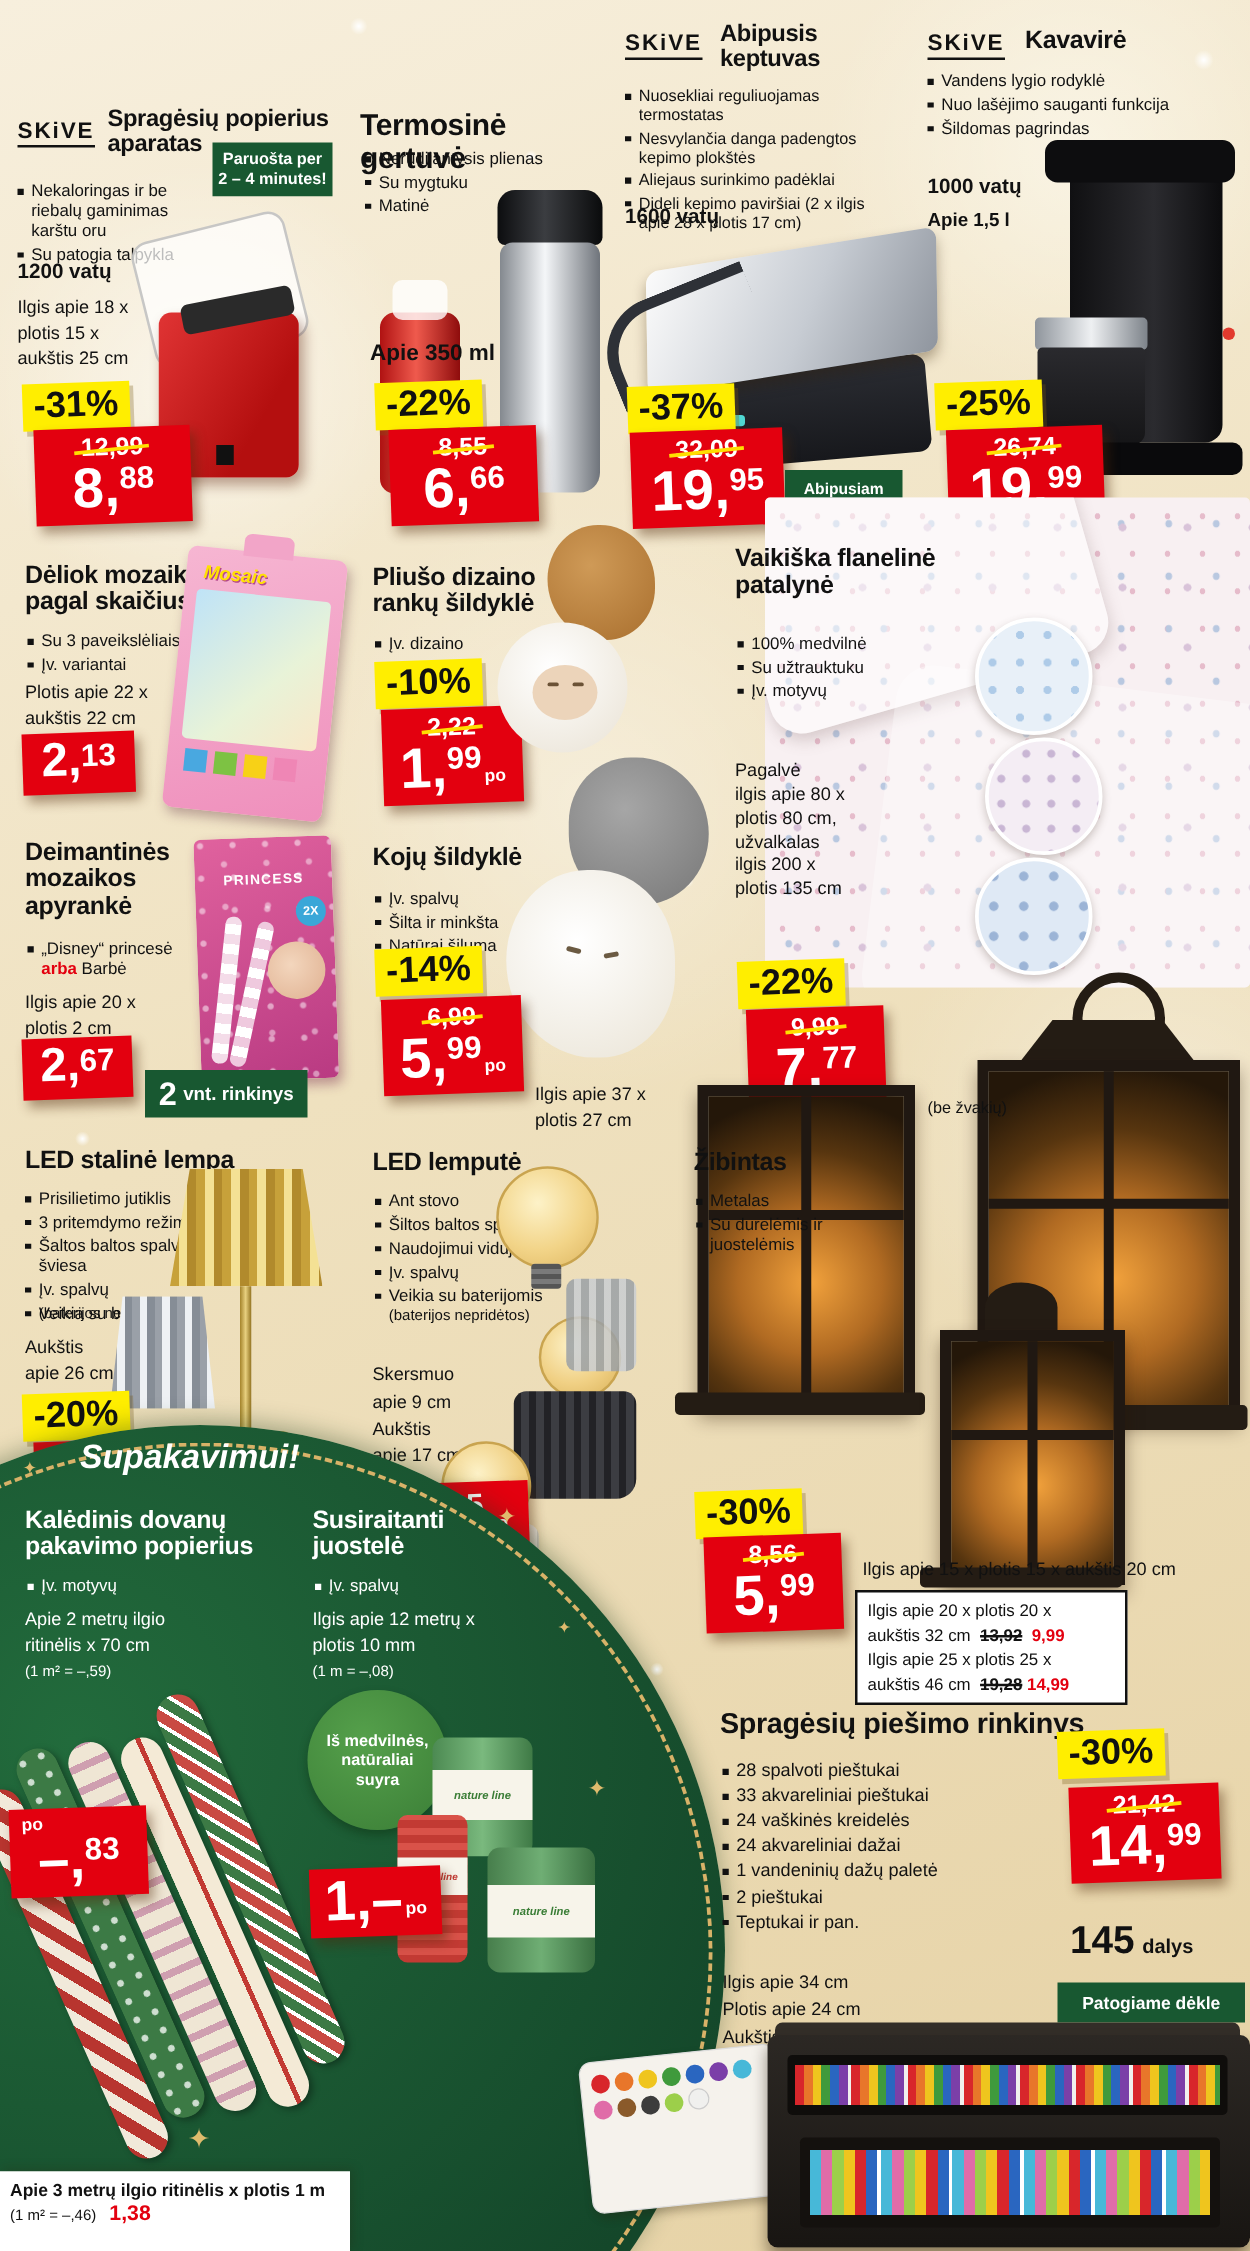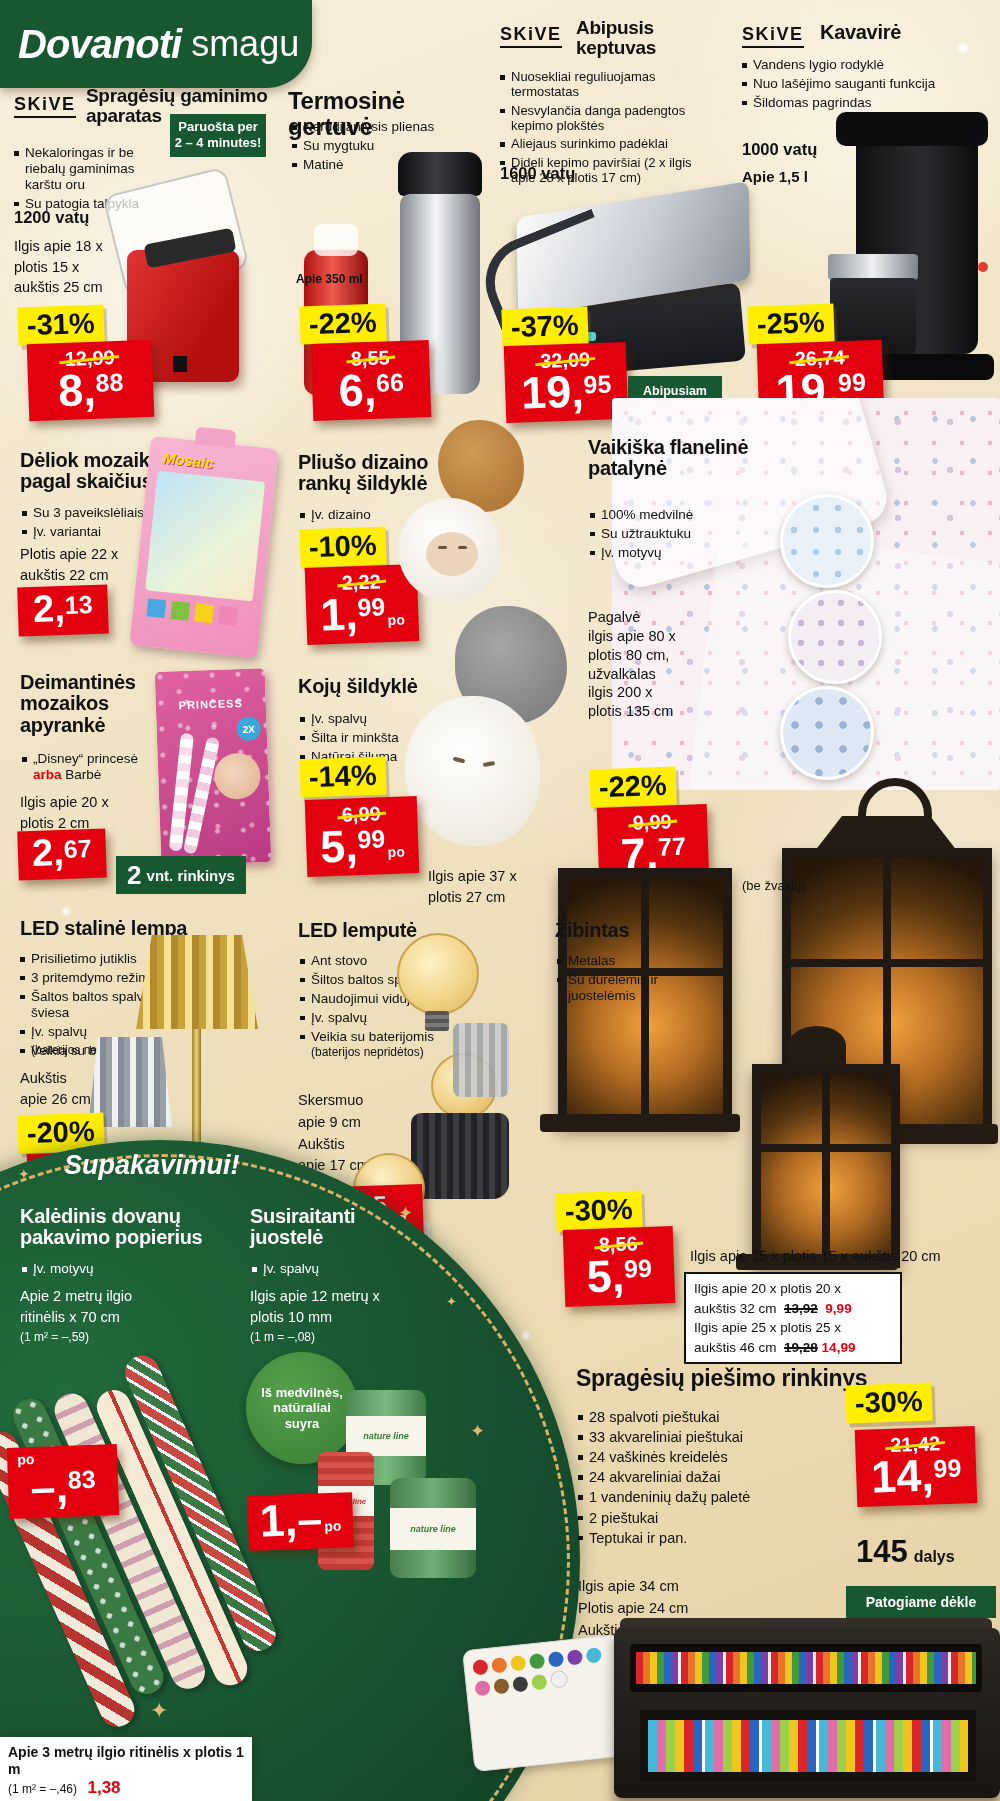--- a/index.html
+++ b/index.html
@@ -61,27 +61,23 @@
 
   <div class="sp" style="left:280px;top:14px;width:14px;height:14px"></div>
   <div class="sp" style="left:420px;top:120px;width:10px;height:10px"></div>
   <div class="sp" style="left:955px;top:40px;width:16px;height:16px"></div>
   <div class="sp" style="left:700px;top:330px;width:10px;height:10px"></div>
   <div class="sp" style="left:230px;top:560px;width:12px;height:12px"></div>
   <div class="sp" style="left:545px;top:700px;width:10px;height:10px"></div>
   <div class="sp" style="left:60px;top:905px;width:12px;height:12px"></div>
   <div class="sp" style="left:520px;top:1330px;width:11px;height:11px"></div>
 
-  <div class="abs hdr">
-    <span class="w1">Dovanoti</span>
-    <span class="w2">smagu</span>
-  </div>
 
   <span class="abs skive" style="left:14px;top:94px">SKiVE</span>
-  <div class="abs ttl" style="left:86px;top:86px;width:182px;font-size:19px">Spragėsių gaminimo aparatas</div>
+  <div class="abs ttl" style="left:86px;top:86px;width:182px;font-size:19px">Spragėsių popierius aparatas</div>
   <div class="gb" style="left:170px;top:114px;width:96px;padding:5px 4px;font-size:13px;line-height:1.25">
     <div>Paruošta per</div>
     <div>2 – 4 minutes!</div>
   </div>
   <ul class="abs bl" style="left:14px;top:142px;width:158px">
     <li>Nekaloringas ir be riebalų gaminimas karštu oru</li>
     <li>Su patogia talpykla</li>
   </ul>
   <div class="abs num" style="left:14px;top:208px">1200 vatų</div>
   <div class="abs dims" style="left:14px;top:236px;width:130px">
@@ -111,21 +107,21 @@
     <li>Nerūdijantysis plienas</li>
     <li>Su mygtuku</li>
     <li>Matinė</li>
   </ul>
   <div class="abs" style="left:290px;top:150px;width:205px;height:245px">
     <div class="abs" style="left:14px;top:100px;width:64px;height:145px;background:linear-gradient(90deg,#b01212,#ef5a4d 45%,#8e0c0c);border-radius:12px"></div>
     <div class="abs" style="left:24px;top:74px;width:44px;height:32px;background:rgba(255,255,255,.8);border-radius:8px"></div>
     <div class="abs" style="left:108px;top:2px;width:84px;height:44px;background:linear-gradient(90deg,#0c0d0f,#3b3d41 45%,#0a0b0c);border-radius:14px 14px 6px 6px"></div>
     <div class="abs" style="left:110px;top:44px;width:80px;height:200px;background:linear-gradient(90deg,#84898f,#f4f6f8 45%,#6f747b);border-radius:10px 10px 16px 16px"></div>
   </div>
-  <div class="abs num" style="left:296px;top:272px;font-size:12px">Apie 350 ml</div>
+  <div class="abs num" style="left:296px;top:272px;font-size:18px">Apie 350 ml</div>
   <div class="abs" style="left:300px;top:305px">
     <span class="disc">-22%</span>
   </div>
   <div class="pbox" style="left:312px;top:342px;min-width:118px">
     <div class="old">8,55</div>
     <div class="pnew">
         <span class="pm">6,</span>
         <span class="ps">66</span>
       </div>
   </div>
@@ -448,21 +444,21 @@
     <div class="roll" style="left:120px;top:26px;background:repeating-linear-gradient(90deg,#f4ead6 0 18px,#c23a33 18px 22px,#f4ead6 22px 40px,#3c7a45 40px 44px)"></div>
     <div class="roll" style="left:160px;top:6px;background:repeating-linear-gradient(55deg,#c94a43 0 8px,#fff 8px 11px,#3c7a45 11px 19px,#fff 19px 22px)"></div>
   </div>
   <div class="pbox" style="left:8px;top:1446px;min-width:110px">
     <div class="ppertop">po</div>
     <div class="pnew">
         <span class="pm">–,</span>
         <span class="ps">83</span>
       </div>
   </div>
-  <div class="abs" style="left:0;top:1737px;width:252px;height:64px;background:#fff;box-shadow:2px -2px 8px rgba(40,30,10,.25);padding:7px 8px;box-sizing:border-box">
+  <div class="abs" style="left:0;top:1737px;width:280px;height:64px;background:#fff;box-shadow:2px -2px 8px rgba(40,30,10,.25);padding:7px 8px;box-sizing:border-box">
     <div style="font-size:14px;font-weight:700;line-height:1.2">Apie 3 metrų ilgio ritinėlis x plotis 1 m</div>
     <span class="small">(1 m² = –,46)</span>
     <span style="color:#e3000f;font-weight:700;font-size:17px;margin-left:6px">1,38</span>
   </div>
 
   <div class="abs ttl w" style="left:250px;top:1206px;width:135px">Susiraitanti juostelė</div>
   <ul class="abs bl w" style="left:252px;top:1258px;width:120px">
     <li>Įv. spalvų</li>
   </ul>
   <div class="abs dims w" style="left:250px;top:1286px;width:175px">

